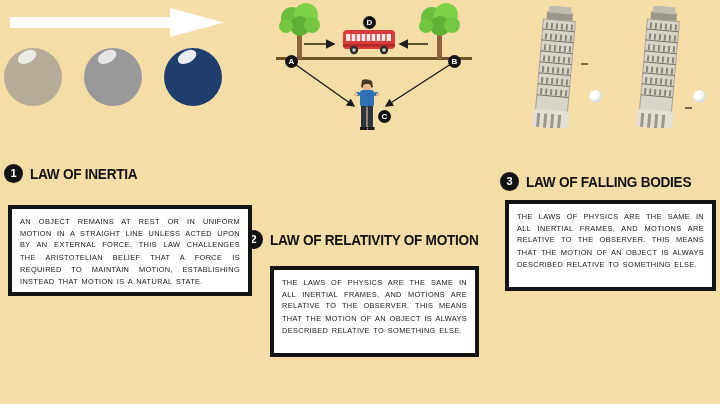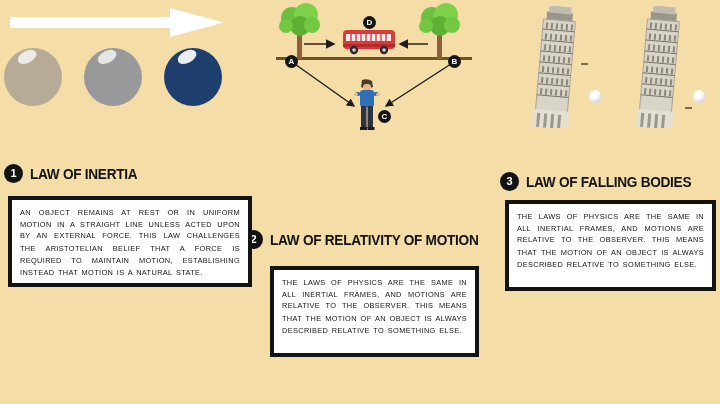--- a/index.html
+++ b/index.html
@@ -168,21 +168,21 @@
     font-size: 7.4px;
     line-height: 11.2px;
     color: #15151a;
     letter-spacing: 0.35px;
     text-transform: uppercase;
     text-align: justify;
     word-spacing: 1.2px;
     transform: scaleY(1.08);
     transform-origin: top left;
   }
-  #box-1 { left: 8px;   top: 196px; width: 244px; height: 91px; }
+  #box-1 { left: 8px;   top: 205px; width: 244px; height: 91px; }
   #box-2 { left: 270px; top: 266px; width: 209px; height: 91px; }
   #box-3 { left: 505px; top: 200px; width: 211px; height: 91px; }
 </style>
 </head>
 <body>
 
 <div class="stage">
 
   <div class="abs" id="panel-spheres">
 

